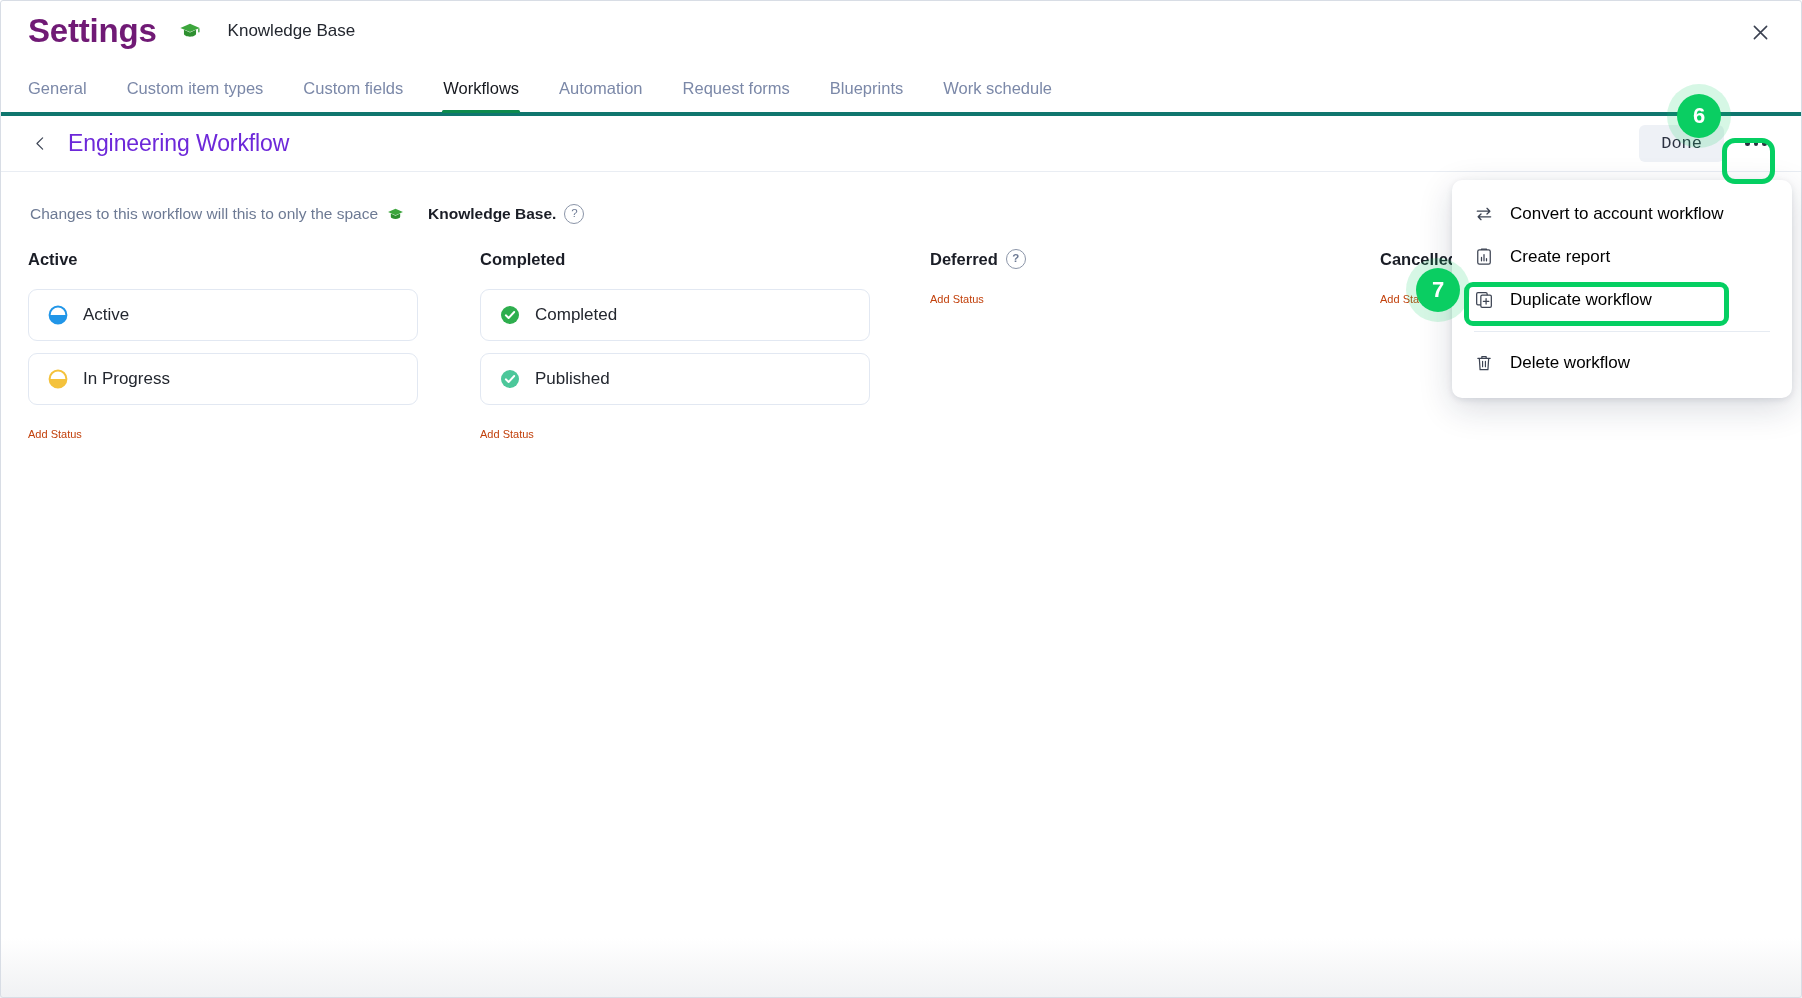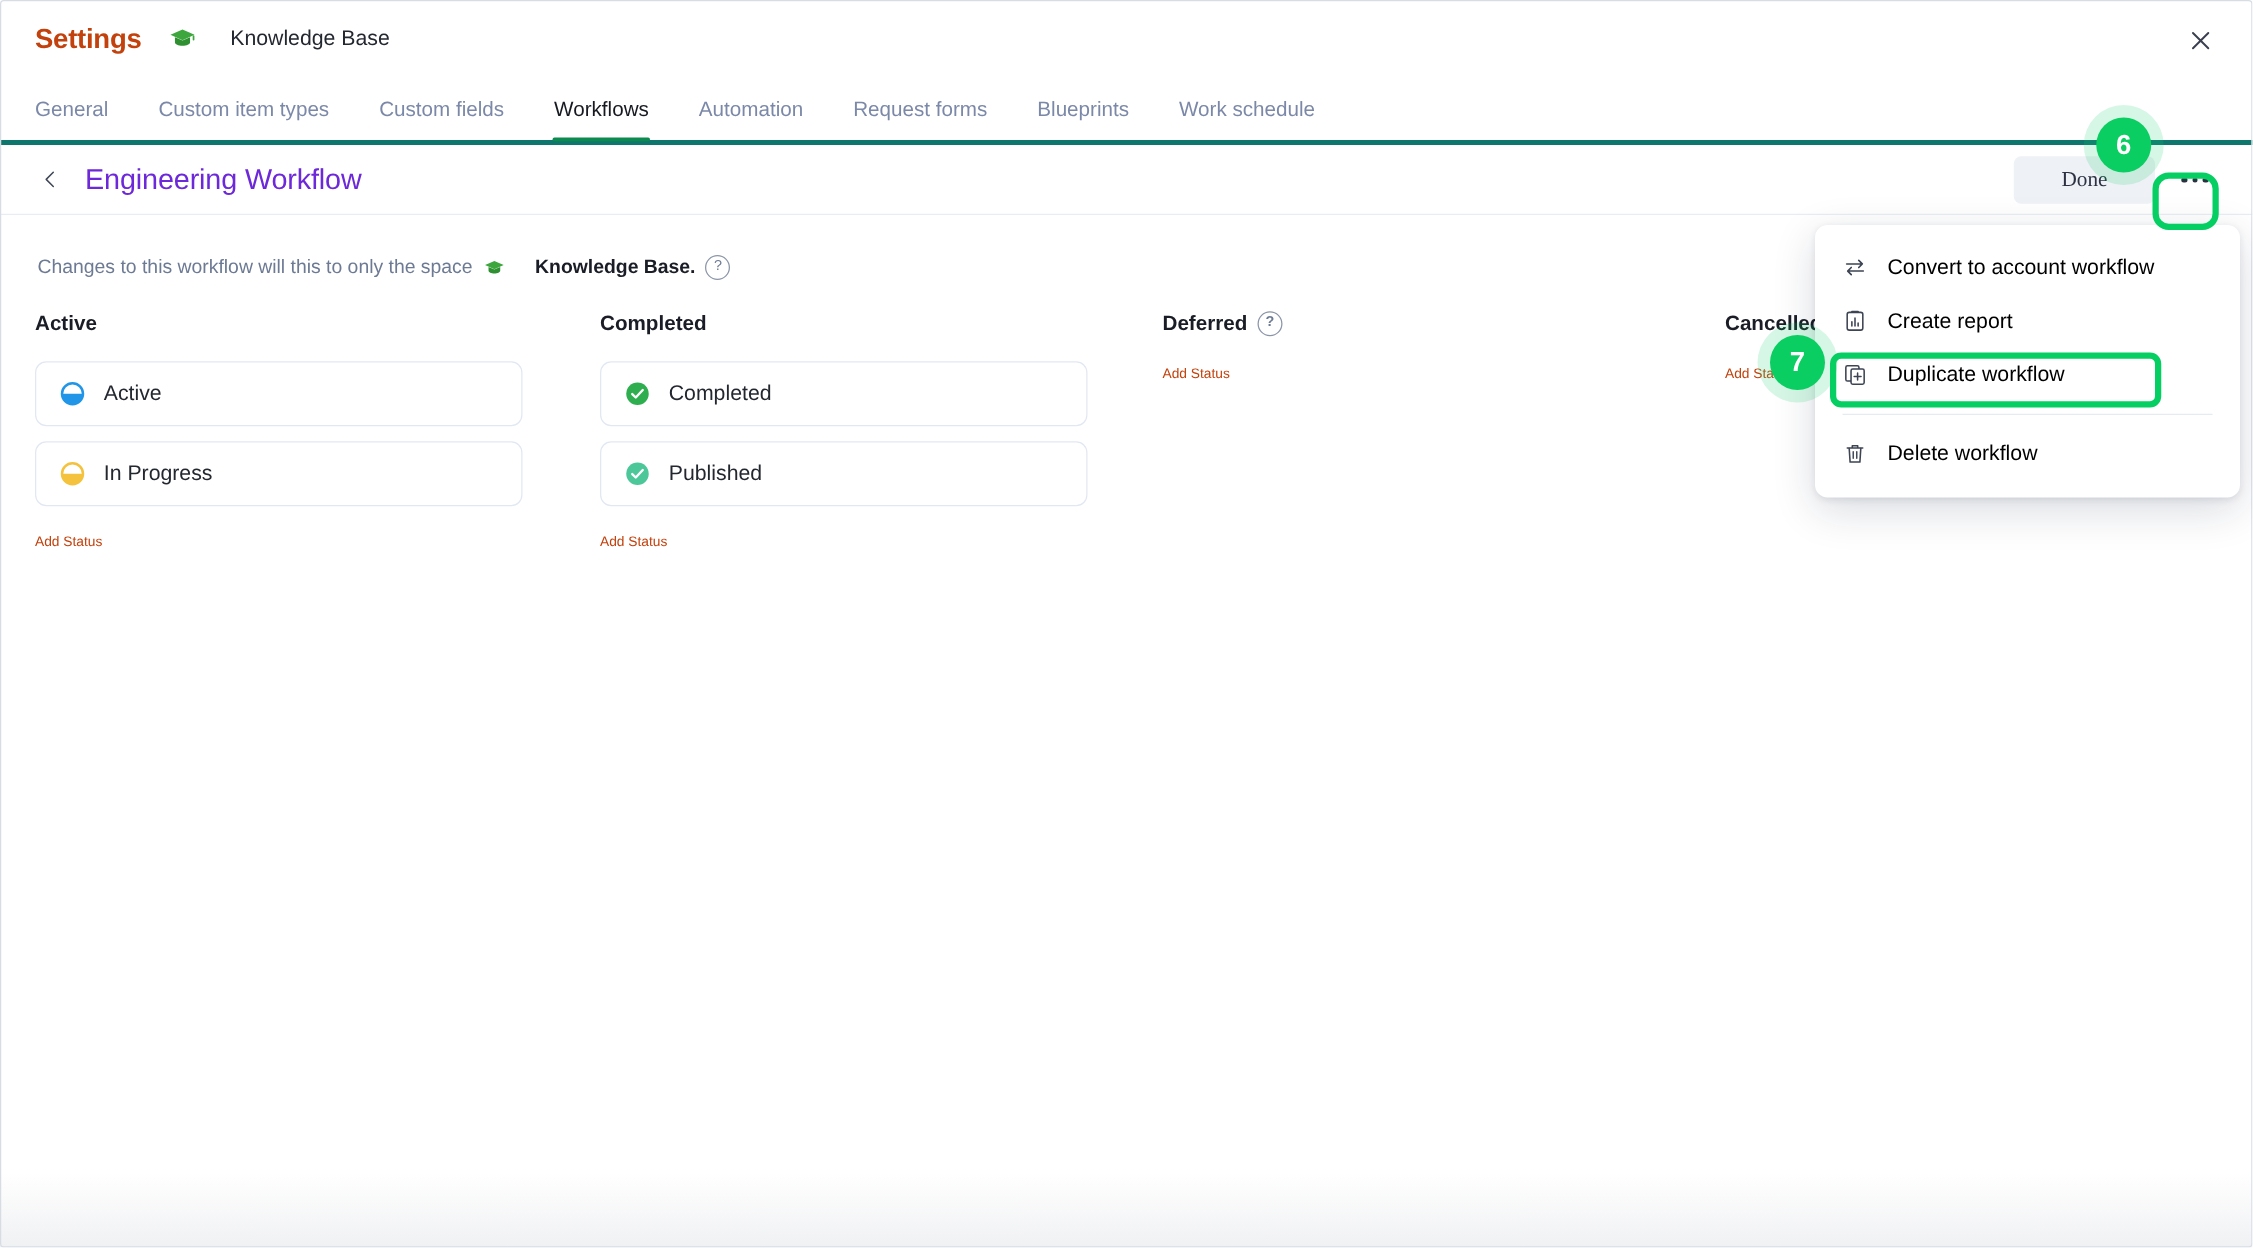--- a/index.html
+++ b/index.html
@@ -31,23 +31,23 @@
     left: 0; top: 0;
     width: 1802px;
     height: 62px;
     display: flex;
     align-items: center;
     padding: 0 28px;
     box-sizing: border-box;
     background: #ffffff;
   }
   .settings-title {
-    font-size: 22px;
+    font-size: 33px;
     font-weight: bold;
-    color: #c2410c;
+    color: #701a75;
     letter-spacing: -0.2px;
   }
   .kb-chip {
     display: flex;
     align-items: center;
     margin-left: 22px;
     gap: 27px;
   }
   .kb-chip-label {
     font-size: 17px;
@@ -138,23 +138,23 @@
     display: flex;
     align-items: center;
     gap: 12px;
   }
   .done-btn {
     background: #eef1f6;
     color: #2c3242;
     font-size: 17px;
     border: none;
     border-radius: 6px;
-    padding: 9px 38px;
-    cursor: pointer;
-    font-family: Liberation Serif, serif;
+    padding: 9px 22px;
+    cursor: pointer;
+    font-family: Liberation Mono, monospace;
   }
   .more-btn {
     width: 40px;
     height: 33px;
     border-radius: 7px;
     background: #ffffff;
     display: flex;
     align-items: center;
     justify-content: center;
     cursor: pointer;

